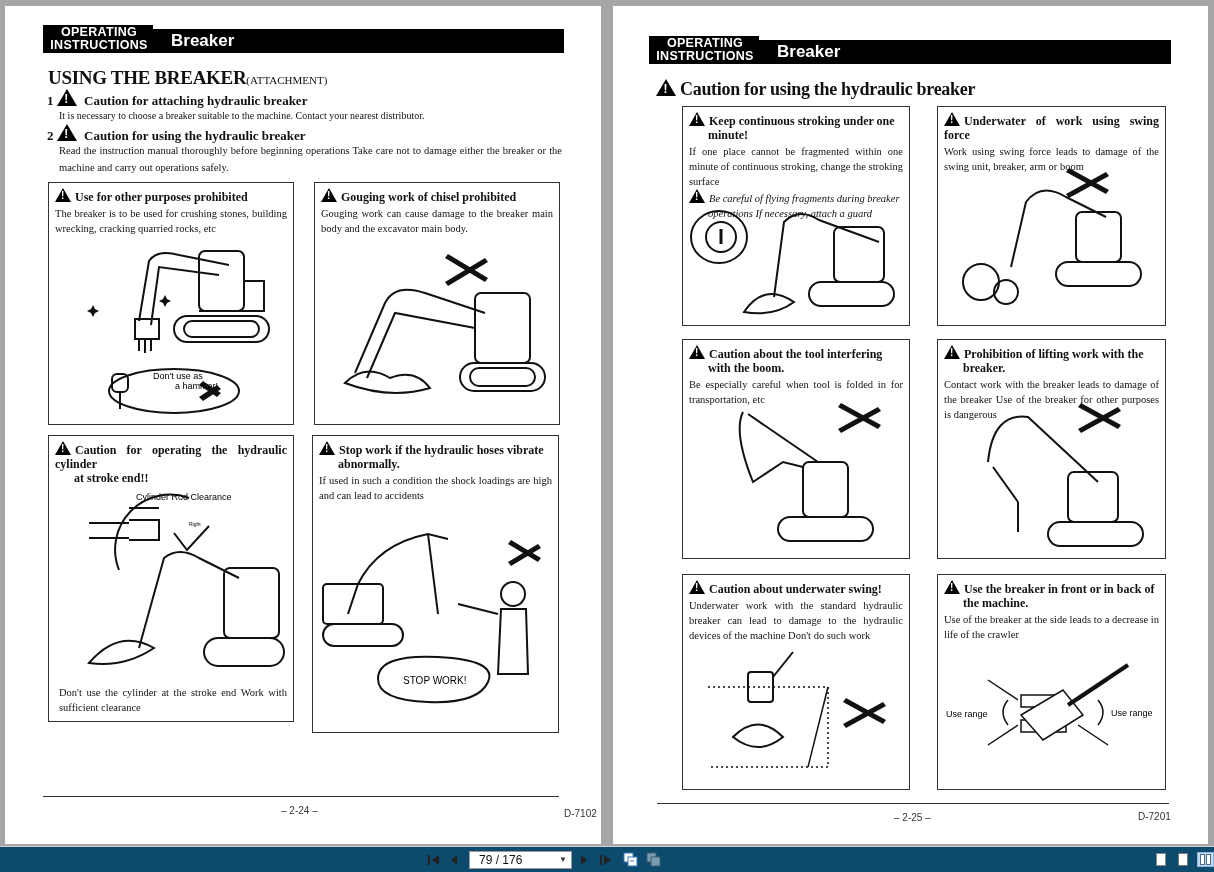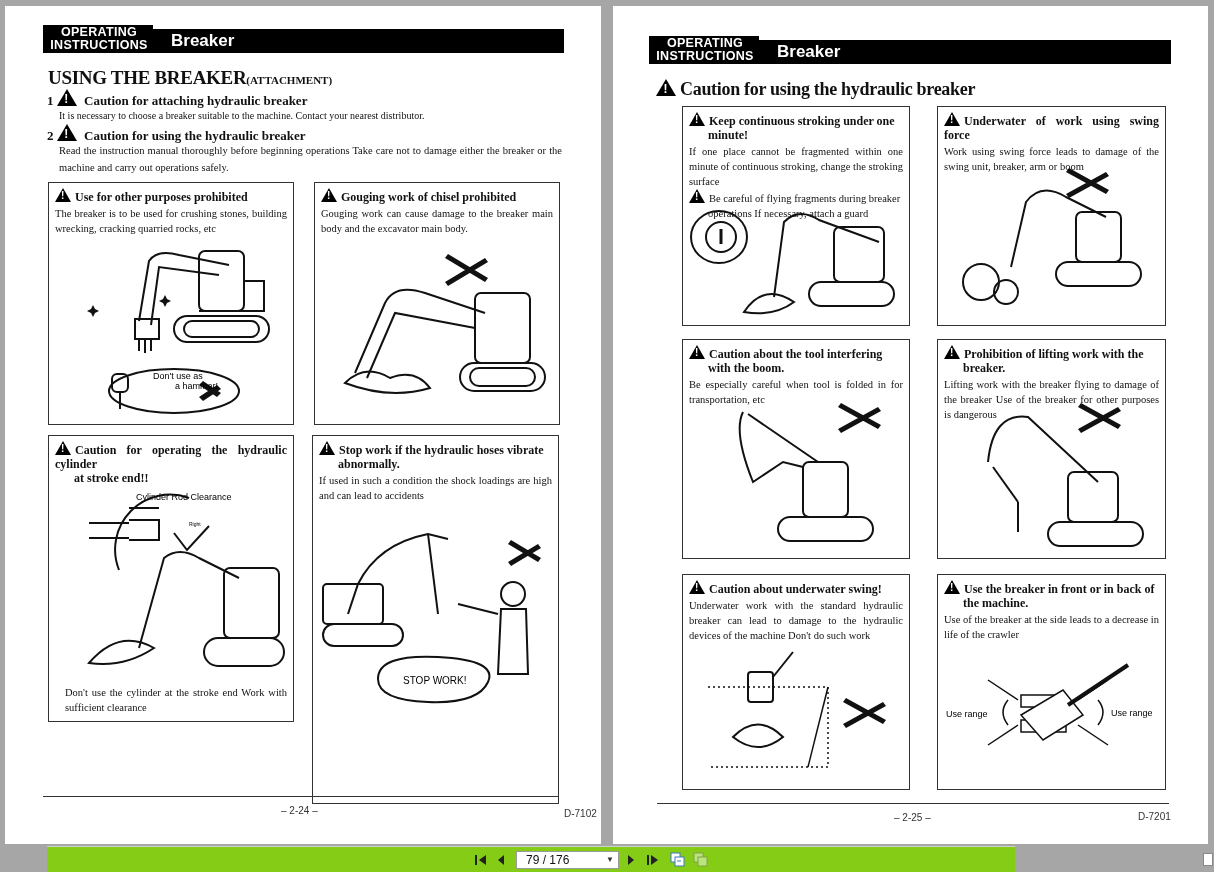--- a/index.html
+++ b/index.html
@@ -16,38 +16,38 @@
   .hdr .tab { position: absolute; left: 0; top: 0; width: 110px; height: 28px; background: #000; }
   .hdr .op { position: absolute; left: 4px; top: 1px; width: 104px; color: #fff; font-family: "Liberation Sans", sans-serif; font-weight: bold; font-size: 12.5px; line-height: 13px; text-align: center; letter-spacing: 0.3px; }
   .hdr .ttl { position: absolute; left: 128px; top: 6px; color: #fff; font-family: "Liberation Sans", sans-serif; font-weight: bold; font-size: 17px; }
 
   .warn { display: inline-block; width: 0; height: 0; border-left: 8px solid transparent; border-right: 8px solid transparent; border-bottom: 14px solid #000; position: relative; vertical-align: -1px; margin-right: 4px; }
   .warn::after { content: "!"; position: absolute; left: -2px; top: 2px; color: #fff; font: bold 10px "Liberation Sans", sans-serif; }
   .warn.big { border-left-width: 10px; border-right-width: 10px; border-bottom-width: 17px; }
   .warn.big::after { left: -2.5px; top: 3px; font-size: 12px; }
 
   .h1 { position: absolute; font-weight: bold; font-size: 19px; letter-spacing: -0.3px; }
-  .h1 small { font-size: 11px; font-weight: bold; letter-spacing: 0; margin-top: 33px; }
+  .h1 small { font-size: 11px; font-weight: normal; letter-spacing: 0; margin-top: 33px; }
   .sub { position: absolute; font-weight: bold; font-size: 13px; }
   .para { position: absolute; font-size: 10.5px; line-height: 17px; text-align: justify; }
 
   .box { position: absolute; border: 1px solid #333; background: #fff; overflow: hidden; }
   .box .bt { font-weight: bold; font-size: 12px; line-height: 14px; margin: 5px 6px 2px 6px; text-align: justify; }
   .box .bt .cont { display: block; padding-left: 19px; }
   .box .bd { font-size: 10.5px; line-height: 15px; margin: 0 6px; text-align: justify; }
-  .box .bd .warnline { display: block; }
+  .box .bd .warnline { display: block; font-style: italic; }
   .box .bd .warnline .ind { display: block; padding-left: 19px; }
-  .box .bfoot { position: absolute; left: 16px; right: 6px; bottom: 6px; font-size: 10.5px; line-height: 15px; text-align: justify; }
+  .box .bfoot { position: absolute; left: 10px; right: 6px; bottom: 6px; font-size: 10.5px; line-height: 15px; text-align: justify; }
   .illus { position: absolute; }
 
   .footline { position: absolute; height: 1px; background: #333; }
   .pgnum { position: absolute; font-family: "Liberation Sans", sans-serif; font-size: 10px; color: #333; }
 
   
-  #toolbar { position: absolute; left: 0; top: 846px; width: 968px; height: 26px; background: #84cc16; border-top: 1px solid #d0d0d0; margin-left: 47px; }
+  #toolbar { position: absolute; left: 0; top: 846px; width: 1214px; height: 26px; background: #0c4a6e; border-top: 1px solid #d0d0d0; }
   .tbtn { position: absolute; top: 4px; height: 18px; display: flex; align-items: center; justify-content: center; color: #222; font-size: 12px; cursor: pointer; }
   .pagebox { position: absolute; left: 469px; top: 4px; width: 103px; height: 18px; border: 1px solid #9a9a9a; background: #fff; font-family: "Liberation Sans", sans-serif; font-size: 12px; padding-left: 9px; line-height: 16px; }
   .pagebox .dd { position: absolute; right: 4px; top: 0; font-size: 8px; color: #333; }
   .vicon { position: absolute; top: 6px; width: 10px; height: 13px; border: 1px solid #888; background: #fff; }
 </style>
 </head>
 <body>
 
 <div class="page" id="page-left">
 
@@ -136,21 +136,21 @@
         <rect x="155" y="90" width="55" height="70" rx="6"></rect>
         <rect x="135" y="160" width="80" height="28" rx="14"></rect>
         <path d="M20 185 q30 -35 65 -15 q-30 20 -65 15z"></path>
       </g>
       <text x="67" y="22" font-family="Liberation Sans, sans-serif" font-size="9">Cylinder Rod Clearance</text>
       <text x="120" y="48" font-family="Liberation Sans, sans-serif" font-size="5">Right</text>
     </svg>
     <div class="bfoot">Don't use the cylinder at the stroke end Work with sufficient clearance</div>
   </div>
 
-  <div class="box" style="left:307px; top:429px; width:247px; height:369px;">
+  <div class="box" style="left:307px; top:429px; width:247px; height:298px;">
     <div class="bt"><span class="warn"></span><span>Stop work if the hydraulic hoses vibrate</span><span class="cont">abnormally.</span></div>
     <div class="bd">If used in such a condition the shock loadings are high and can lead to accidents</div>
     <svg class="illus" style="left:5px; top:78px;" width="240" height="200" viewBox="0 0 240 200">
       <g fill="none" stroke="#111" stroke-width="2">
         <path d="M30 100 L40 70 Q60 30 110 20 L130 25"></path>
         <path d="M110 20 L120 100"></path>
         <rect x="5" y="70" width="60" height="40" rx="4"></rect>
         <rect x="5" y="110" width="80" height="22" rx="11"></rect>
         <circle cx="195" cy="80" r="12"></circle>
         <path d="M183 95 L180 160 L210 160 L208 95z"></path>
@@ -232,21 +232,21 @@
         <rect x="85" y="115" width="95" height="24" rx="12"></rect>
       </g>
       <g fill="#111">
           <path d="M145 5 l40 22 l3 -4 l-40 -22z M145 27 l3 4 l40 -22 l-3 -4z"></path>
         </g>
     </svg>
   </div>
 
   <div class="box" style="left:324px; top:333px; width:229px; height:220px;">
     <div class="bt"><span class="warn"></span><span>Prohibition of lifting work with the</span><span class="cont">breaker.</span></div>
-    <div class="bd">Lifting work with the breaker flying to damage of the breaker Use of the breaker for other purposes is dangerous</div>
+    <div class="bd">Contact work with the breaker leads to damage of the breaker Use of the breaker for other purposes is dangerous</div>
     <svg class="illus" style="left:10px; top:62px;" width="215" height="155" viewBox="0 0 215 155">
       <g fill="none" stroke="#111" stroke-width="2">
         <path d="M40 60 Q45 10 80 15 L150 80"></path>
         <path d="M45 65 L70 100"></path>
         <rect x="120" y="70" width="50" height="50" rx="6"></rect>
         <rect x="100" y="120" width="95" height="24" rx="12"></rect>
         <path d="M70 100 L70 130"></path>
       </g>
       <g fill="#111">
           <path d="M130 5 l40 22 l3 -4 l-40 -22z M130 27 l3 4 l40 -22 l-3 -4z"></path>

